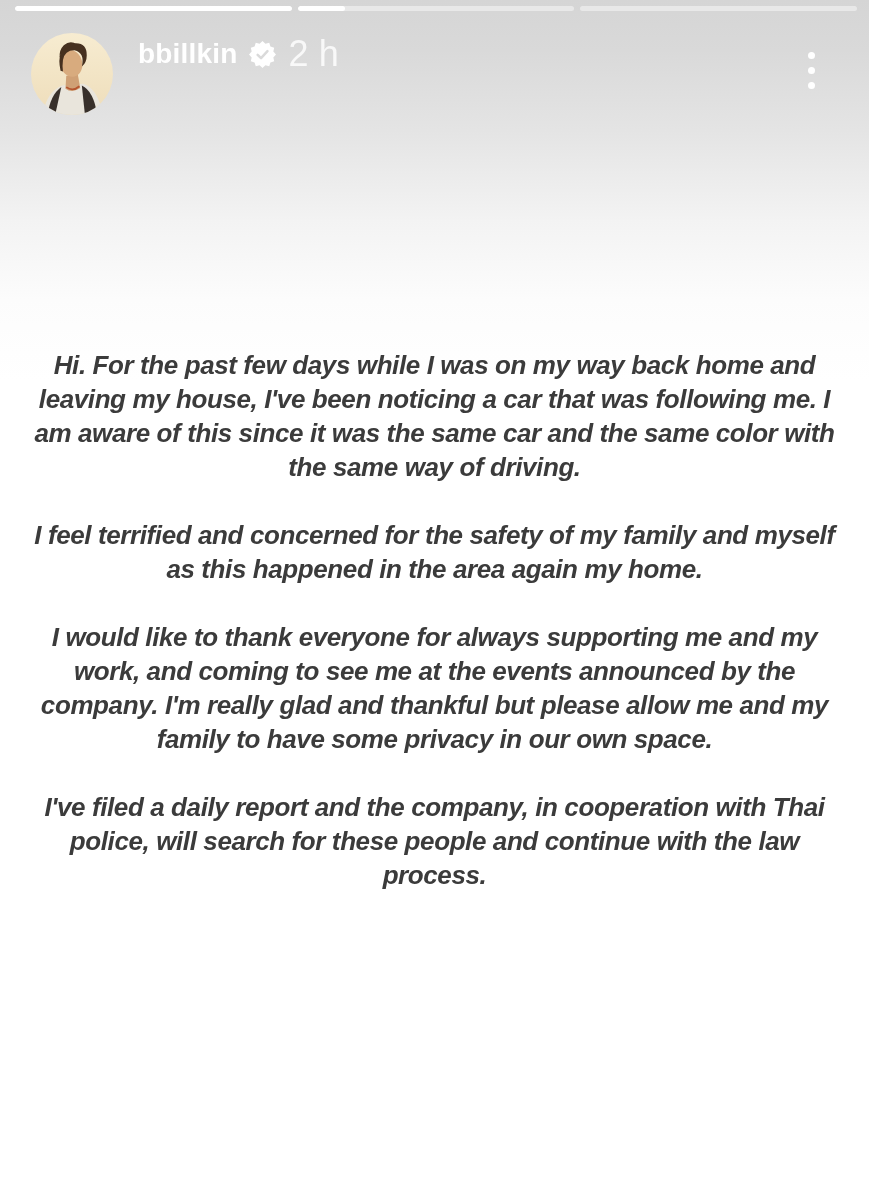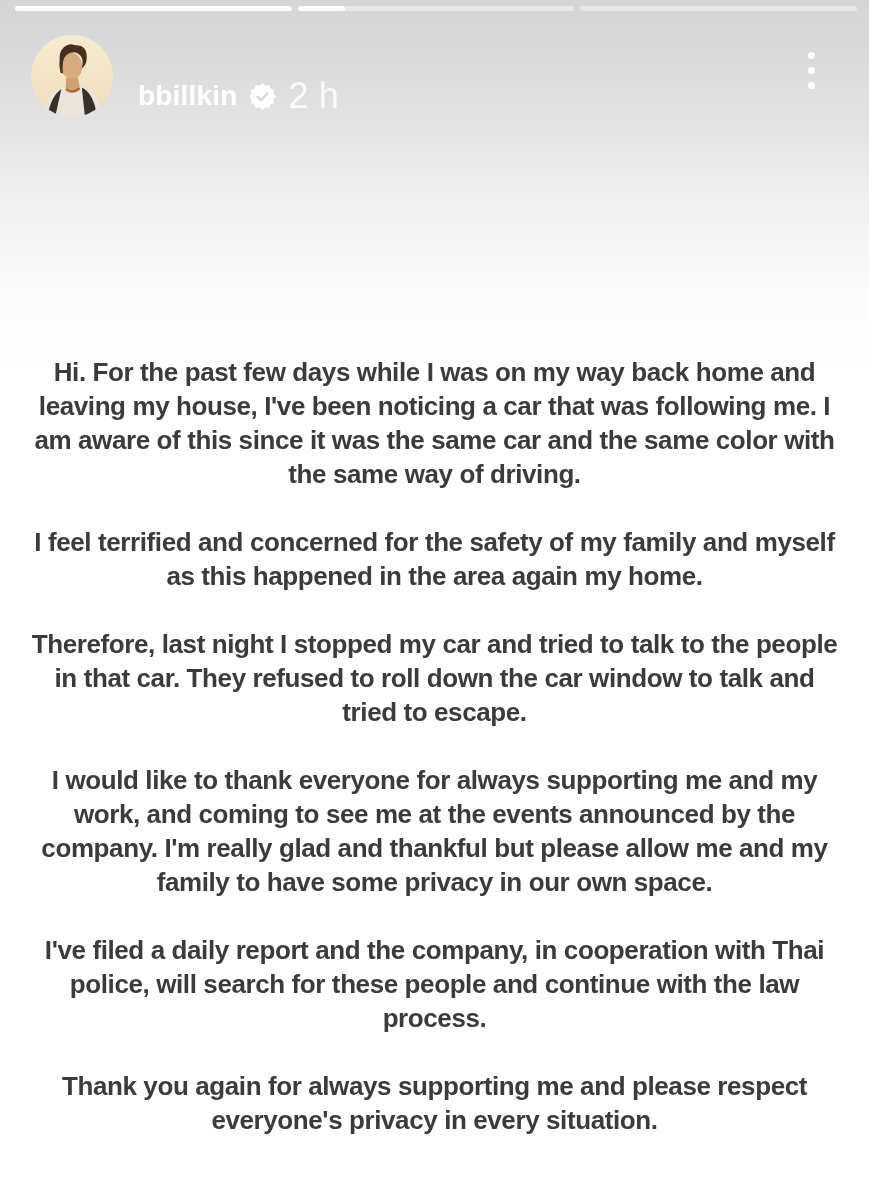--- a/index.html
+++ b/index.html
@@ -41,21 +41,21 @@
     background: #ffffff;
     border-radius: 3px;
   }
 
   
   .header-row {
     position: absolute;
     top: 33px; left: 31px; right: 40px;
     height: 84px;
     display: flex;
-    align-items: flex-end;
+    align-items: flex-start;
   }
   .avatar {
     width: 82px; height: 82px;
     border-radius: 50%;
     overflow: hidden;
     flex: 0 0 auto;
     cursor: pointer;
   }
   .avatar svg { display: block; width: 100%; height: 100%; }
   .user-line {
@@ -102,21 +102,21 @@
     top: 347px;
     left: 30px;
     right: 30px;
     text-align: center;
     color: #3b3b3b;
     font-size: 26px;
     line-height: 34px;
     font-weight: 700;
     letter-spacing: -0.4px;
   }
-  .statement p { margin: 8px 0 34px 0; }
+  .statement p { margin: 1px 0 34px 0; font-style: italic; }
   .statement p:last-child { margin-bottom: 0; }
 </style>
 </head>
 <body>
 
 <div class="screen">
 
   <div class="progress-row">
     <div class="progress-track">
       <div class="progress-fill" style="width: 100%;"></div>
@@ -167,19 +167,17 @@
 
   <div class="more-button">
     <span class="dot"></span>
     <span class="dot"></span>
     <span class="dot"></span>
   </div>
 
   <div class="statement">
       <p>Hi. For the past few days while I was on my way back home and leaving my house, I've been noticing a car that was following me. I am aware of this since it was the same car and the same color with the same way of driving.</p>
       <p>I feel terrified and concerned for the safety of my family and myself as this happened in the area again my home.</p>
-      <p>Therefore, last night I stopped my car and tried to talk to the people in that car. They refused to roll down the car window to talk and tried to escape.</p>
       <p>I would like to thank everyone for always supporting me and my work, and coming to see me at the events announced by the company. I'm really glad and thankful but please allow me and my family to have some privacy in our own space.</p>
       <p>I've filed a daily report and the company, in cooperation with Thai police, will search for these people and continue with the law process.</p>
-      <p>Thank you again for always supporting me and please respect everyone's privacy in every situation.</p>
     </div>
 
 </div>
 
 </body></html>

